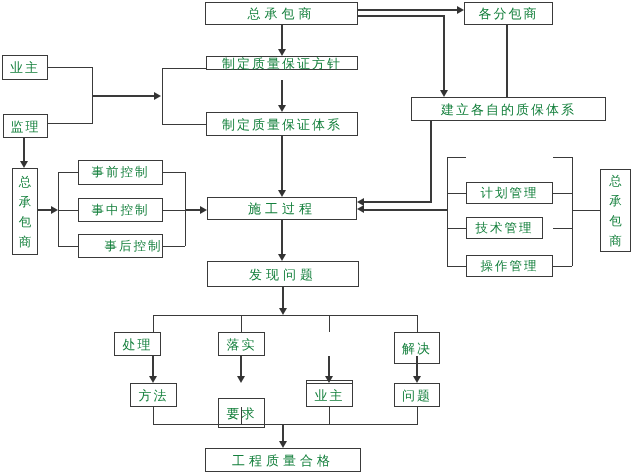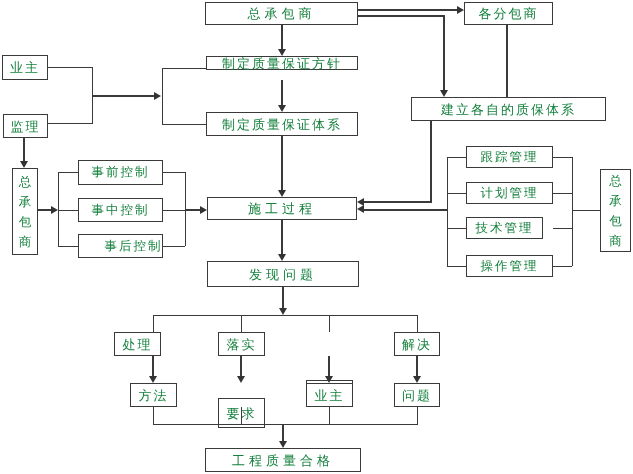--- a/index.html
+++ b/index.html
@@ -37,33 +37,32 @@
   <div class="box" style="left:2px;top:55px;width:46px;height:25px;">业主</div>
   <div class="box" style="left:3px;top:114px;width:45px;height:24px;">监理</div>
   <div class="box vbox" style="left:12px;top:168px;width:26px;height:87px;">总
 承
 包
 商</div>
   <div class="box sm" style="left:78px;top:160px;width:85px;height:25px;">事前控制</div>
   <div class="box sm" style="left:78px;top:198px;width:85px;height:24px;">事中控制</div>
   <div class="box sm" style="left:78px;top:234px;width:85px;height:24px;padding-left:26px;">事后控制</div>
   <div class="box sp" style="left:207px;top:197px;width:150px;height:23px;">施工过程</div>
-  <div class="box sm" style="left:466px;top:146px;width:87px;height:22px;">跟踪管理</div>
   <div class="box sm" style="left:466px;top:182px;width:87px;height:22px;">计划管理</div>
   <div class="box sm" style="left:466px;top:217px;width:77px;height:22px;">技术管理</div>
   <div class="box sm" style="left:466px;top:255px;width:87px;height:22px;">操作管理</div>
   <div class="box vbox" style="left:600px;top:169px;width:31px;height:83px;">总
 承
 包
 商</div>
   <div class="box sp" style="left:207px;top:261px;width:152px;height:26px;">发现问题</div>
   <div class="box" style="left:114px;top:332px;width:47px;height:24px;">处理</div>
   <div class="box" style="left:218px;top:332px;width:47px;height:24px;">落实</div>
   <div class="box" style="left:306px;top:332px;width:47px;height:24px;margin-top:48px;">反馈</div>
-  <div class="box" style="left:394px;top:332px;width:46px;height:24px;">解决</div>
+  <div class="box" style="left:394px;top:332px;width:46px;height:32px;">解决</div>
   <div class="box" style="left:130px;top:383px;width:47px;height:24px;">方法</div>
   <div class="box" style="left:218px;top:398px;width:47px;height:30px;">要求</div>
   <div class="box" style="left:306px;top:383px;width:47px;height:24px;">业主</div>
   <div class="box" style="left:394px;top:383px;width:46px;height:24px;">问题</div>
   <div class="box sp" style="left:205px;top:448px;width:156px;height:24px;">工程质量合格</div>
 
   <div class="ln" style="left:281px;top:25px;width:2px;height:26px;"></div>
   <div class="ah d" style="left:278px;top:49px;"></div>
 
   <div class="ln" style="left:281px;top:80px;width:2px;height:27px;"></div>

